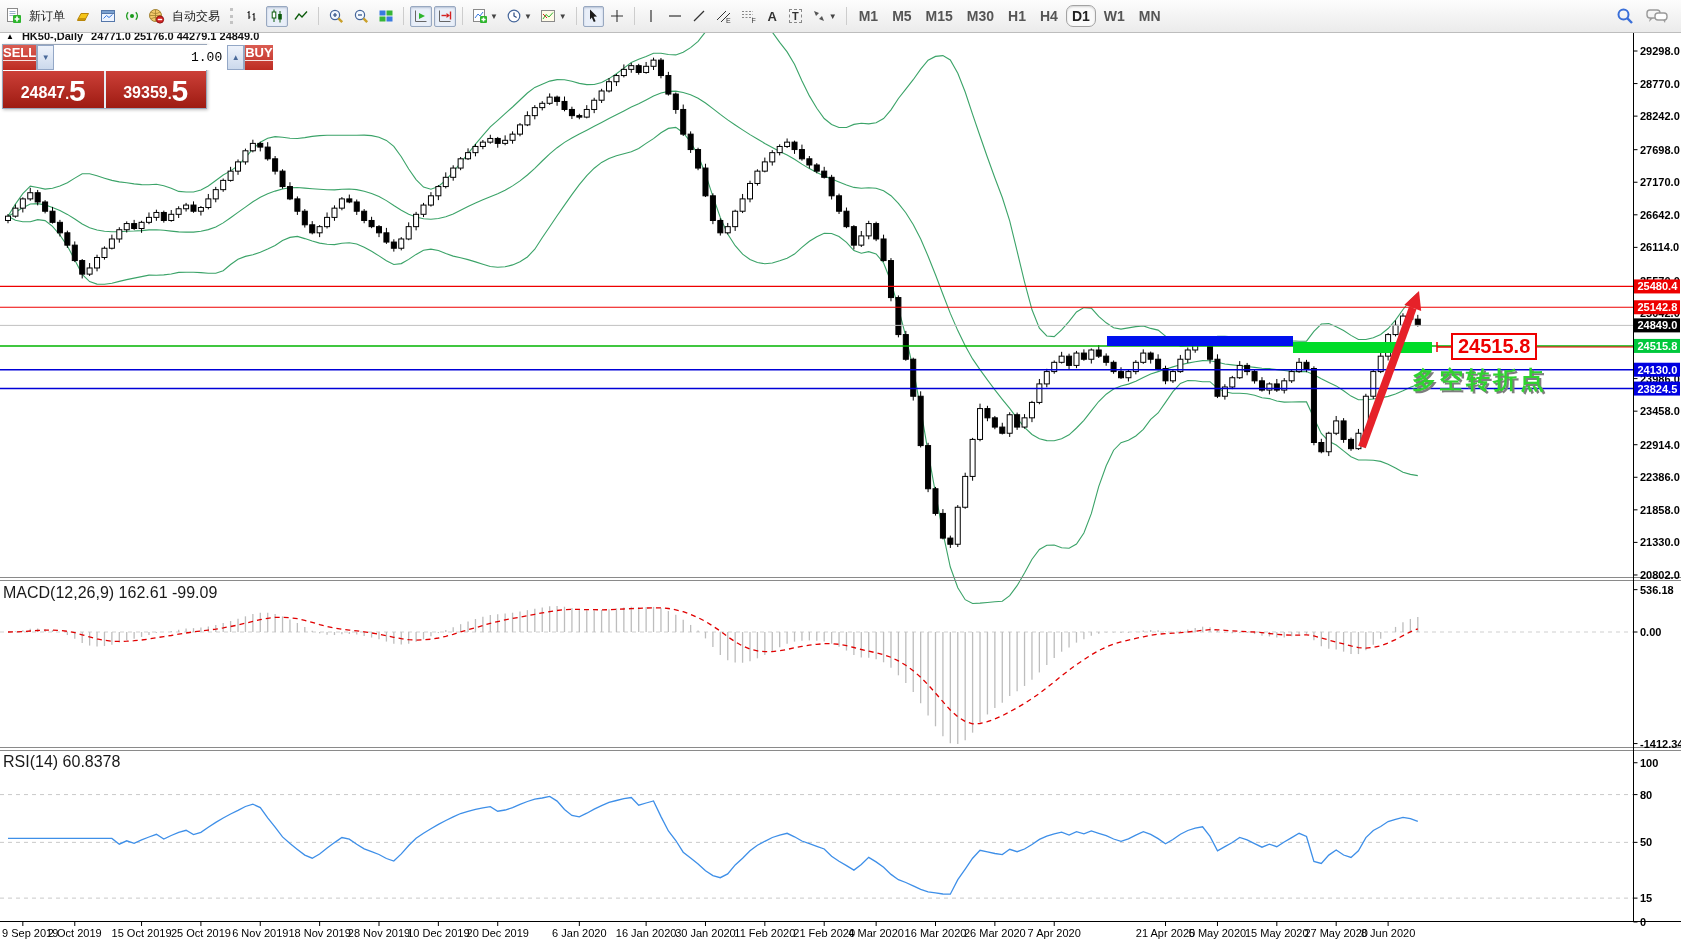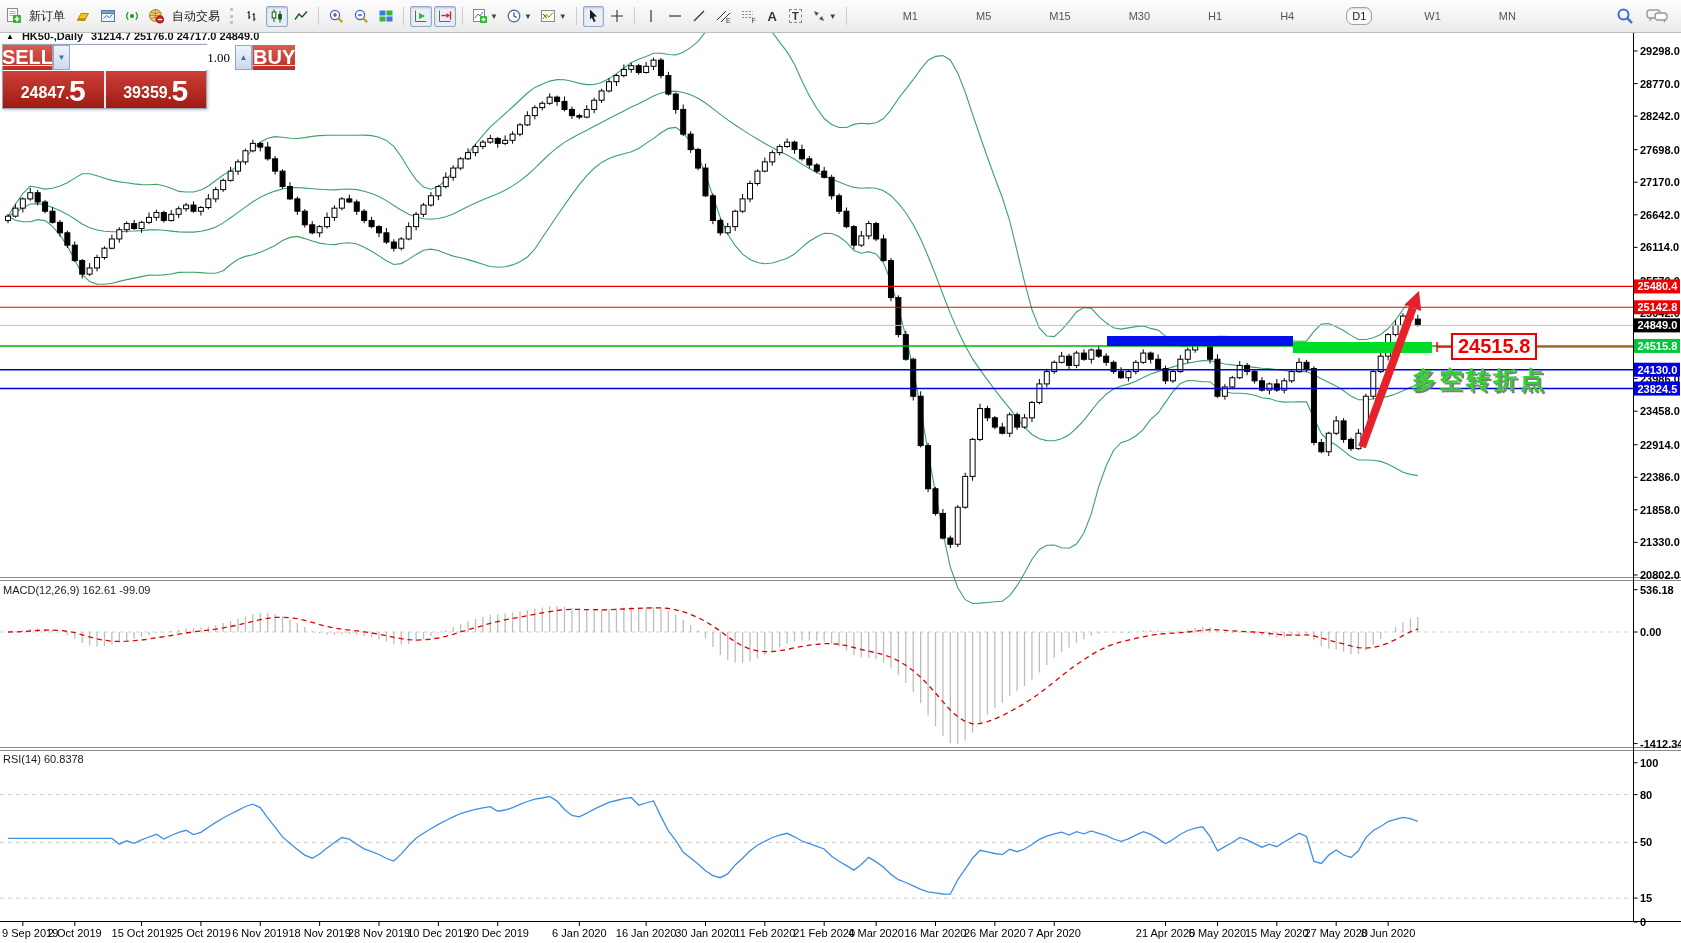--- a/index.html
+++ b/index.html
@@ -9,49 +9,49 @@
   #toolbar{position:absolute;top:0;left:0;width:1681px;height:25px;z-index:40;
     background:linear-gradient(#fdfdfd,#ebebeb);border-bottom:1px solid #bdbdbd;
     display:flex;align-items:center;gap:2px;padding:16px 3px;box-sizing:border-box;font-size:12px;}
   .tbtn{height:21px;min-width:21px;display:flex;align-items:center;justify-content:center;
     border:1px solid transparent;border-radius:2px;padding:0 2px;box-sizing:border-box;}
   .tbtn.pressed{border-color:#98a8c0;background:#e9eff9;box-shadow:inset 0 1px 2px rgba(90,110,150,.35);}
   .tlabel{margin:0 4px 0 2px;white-space:nowrap;color:#1a1a1a;}
   .caret{font-size:8px;color:#444;margin-left:2px;}
   .tsep{width:1px;height:18px;background:#cdcdcd;margin:0 4px;}
   .thandle{width:3px;height:16px;border-left:3px dotted #c3c3c3;margin:0 4px;}
-  .tf{font-size:11px;font-weight:400;color:#555;padding:2px 5px;border:1px solid transparent;border-radius:2px;margin-left:44px;}
+  .tf{font-size:14px;font-weight:700;color:#555;padding:2px 5px;border:1px solid transparent;border-radius:2px;}
   .tf.pressed{border-color:#a3a3a3;background:#fafafa;box-shadow:inset 0 1px 2px rgba(0,0,0,.15);color:#222;border-radius:7px;}
   #right-icons{margin-left:auto;display:flex;gap:12px;align-items:center;padding-right:10px;}
   .glyphA{font-weight:700;font-size:13px;color:#333;}
   .glyphT{font-weight:700;font-size:11px;color:#333;border:1px dashed #888;padding:0 2px;line-height:12px;}
   
   #cv{position:absolute;top:0;left:0;z-index:5;}
   #sym-title{position:absolute;top:30px;left:6px;z-index:20;font-size:11px;font-weight:700;color:#111;
     display:flex;gap:8px;align-items:center;}
   #sym-title .tri{font-size:8px;color:#000;}
   #trade-panel{position:absolute;top:44px;left:2px;width:203px;z-index:25;
     border:1px solid #9aa7bb;background:#c9d4e4;box-shadow:1px 1px 3px rgba(0,0,0,.25);}
   #tp-row1{display:flex;height:25px;}
-  .tpbtn{width:49px;color:#fff;font-weight:700;font-size:20px;display:flex;flex-direction:column;
-    align-items:center;justify-content:center;background:linear-gradient(#da5c52,#bd2c22);cursor:pointer;}
+  .tpbtn{width:49px;color:#fff;font-weight:700;font-size:13px;display:flex;flex-direction:column;
+    align-items:center;justify-content:flex-start;background:linear-gradient(#da5c52,#bd2c22);cursor:pointer;}
   .tpbtn span{border-bottom:1px solid rgba(255,255,255,.85);line-height:15px;}
   #vol-wrap{flex:1;display:flex;background:#fff;border-left:1px solid #9aa7bb;border-right:1px solid #9aa7bb;}
   .spin{width:17px;background:linear-gradient(#eef3fb,#ccd9ec);border:1px solid #93a7c6;color:#4a6a9a;
     font-size:8px;display:flex;align-items:center;justify-content:center;box-sizing:border-box;}
   #vol-input{flex:1;border:none;outline:none;text-align:right;font-size:13px;padding:0 5px 0 0;
-    font-family:Liberation Serif, serif;color:#000;}
+    font-family:Liberation Mono, monospace;color:#000;}
   #tp-row2{display:flex;height:37px;border-top:1px solid #fff;}
   .bigprice{flex:1;display:flex;align-items:flex-end;justify-content:center;color:#fff;
     background:linear-gradient(#cc4038,#9e1b12);padding-bottom:2px;cursor:pointer;}
   .bigprice:first-child{border-right:2px solid #e8edf4;}
   .bp{font-size:16px;font-weight:700;line-height:26px;}
   .bd{font-size:14px;font-weight:700;line-height:24px;}
   .bf{font-size:30px;font-weight:700;line-height:30px;}
-  #macd-label,#rsi-label{position:absolute;left:3px;z-index:20;font-size:11px;color:#1a1a1a;}
+  #macd-label,#rsi-label{position:absolute;left:3px;z-index:20;font-size:16px;color:#1a1a1a;}
   #macd-label{top:584px;}
   #rsi-label{top:753px;}
   #annot{position:absolute;left:1412px;top:364px;z-index:22;font-size:24px;font-weight:700;
     letter-spacing:3px;color:#2fd32f;text-shadow:2px 2px 0 #7d7d7d;white-space:nowrap;}
   #price-tag{position:absolute;left:1451px;top:333px;z-index:22;border:2px solid #ee0000;background:#fff;
     color:#ee0000;font-size:20px;font-weight:700;padding:0 5px;height:23px;line-height:23px;}
 </style>
 </head>
 <body>
 
@@ -980,21 +980,21 @@
       <line x1="1336.18" y1="921.5" x2="1336.18" y2="926" stroke="#000"></line>
       <text x="1336.18" y="937" fill="#000" text-anchor="middle">27 May 2020</text>
       <line x1="1388.12" y1="921.5" x2="1388.12" y2="926" stroke="#000"></line>
       <text x="1388.12" y="937" fill="#000" text-anchor="middle">8 Jun 2020</text>
     </g>
   </svg>
 
 <div id="sym-title">
   <span class="tri">▲</span>
   <span>HK50-,Daily</span>
-  <span>31214.7 25176.0 24717.0 24849.0</span>
+  <span>24771.0 25176.0 44279.1 24849.0</span>
 </div>
 
 <div id="trade-panel">
   <div id="tp-row1">
     <div class="tpbtn">
         <span>SELL</span>
       </div>
     <div id="vol-wrap">
       <div class="spin">▼</div>
       <input id="vol-input" value="1.00" style="">

